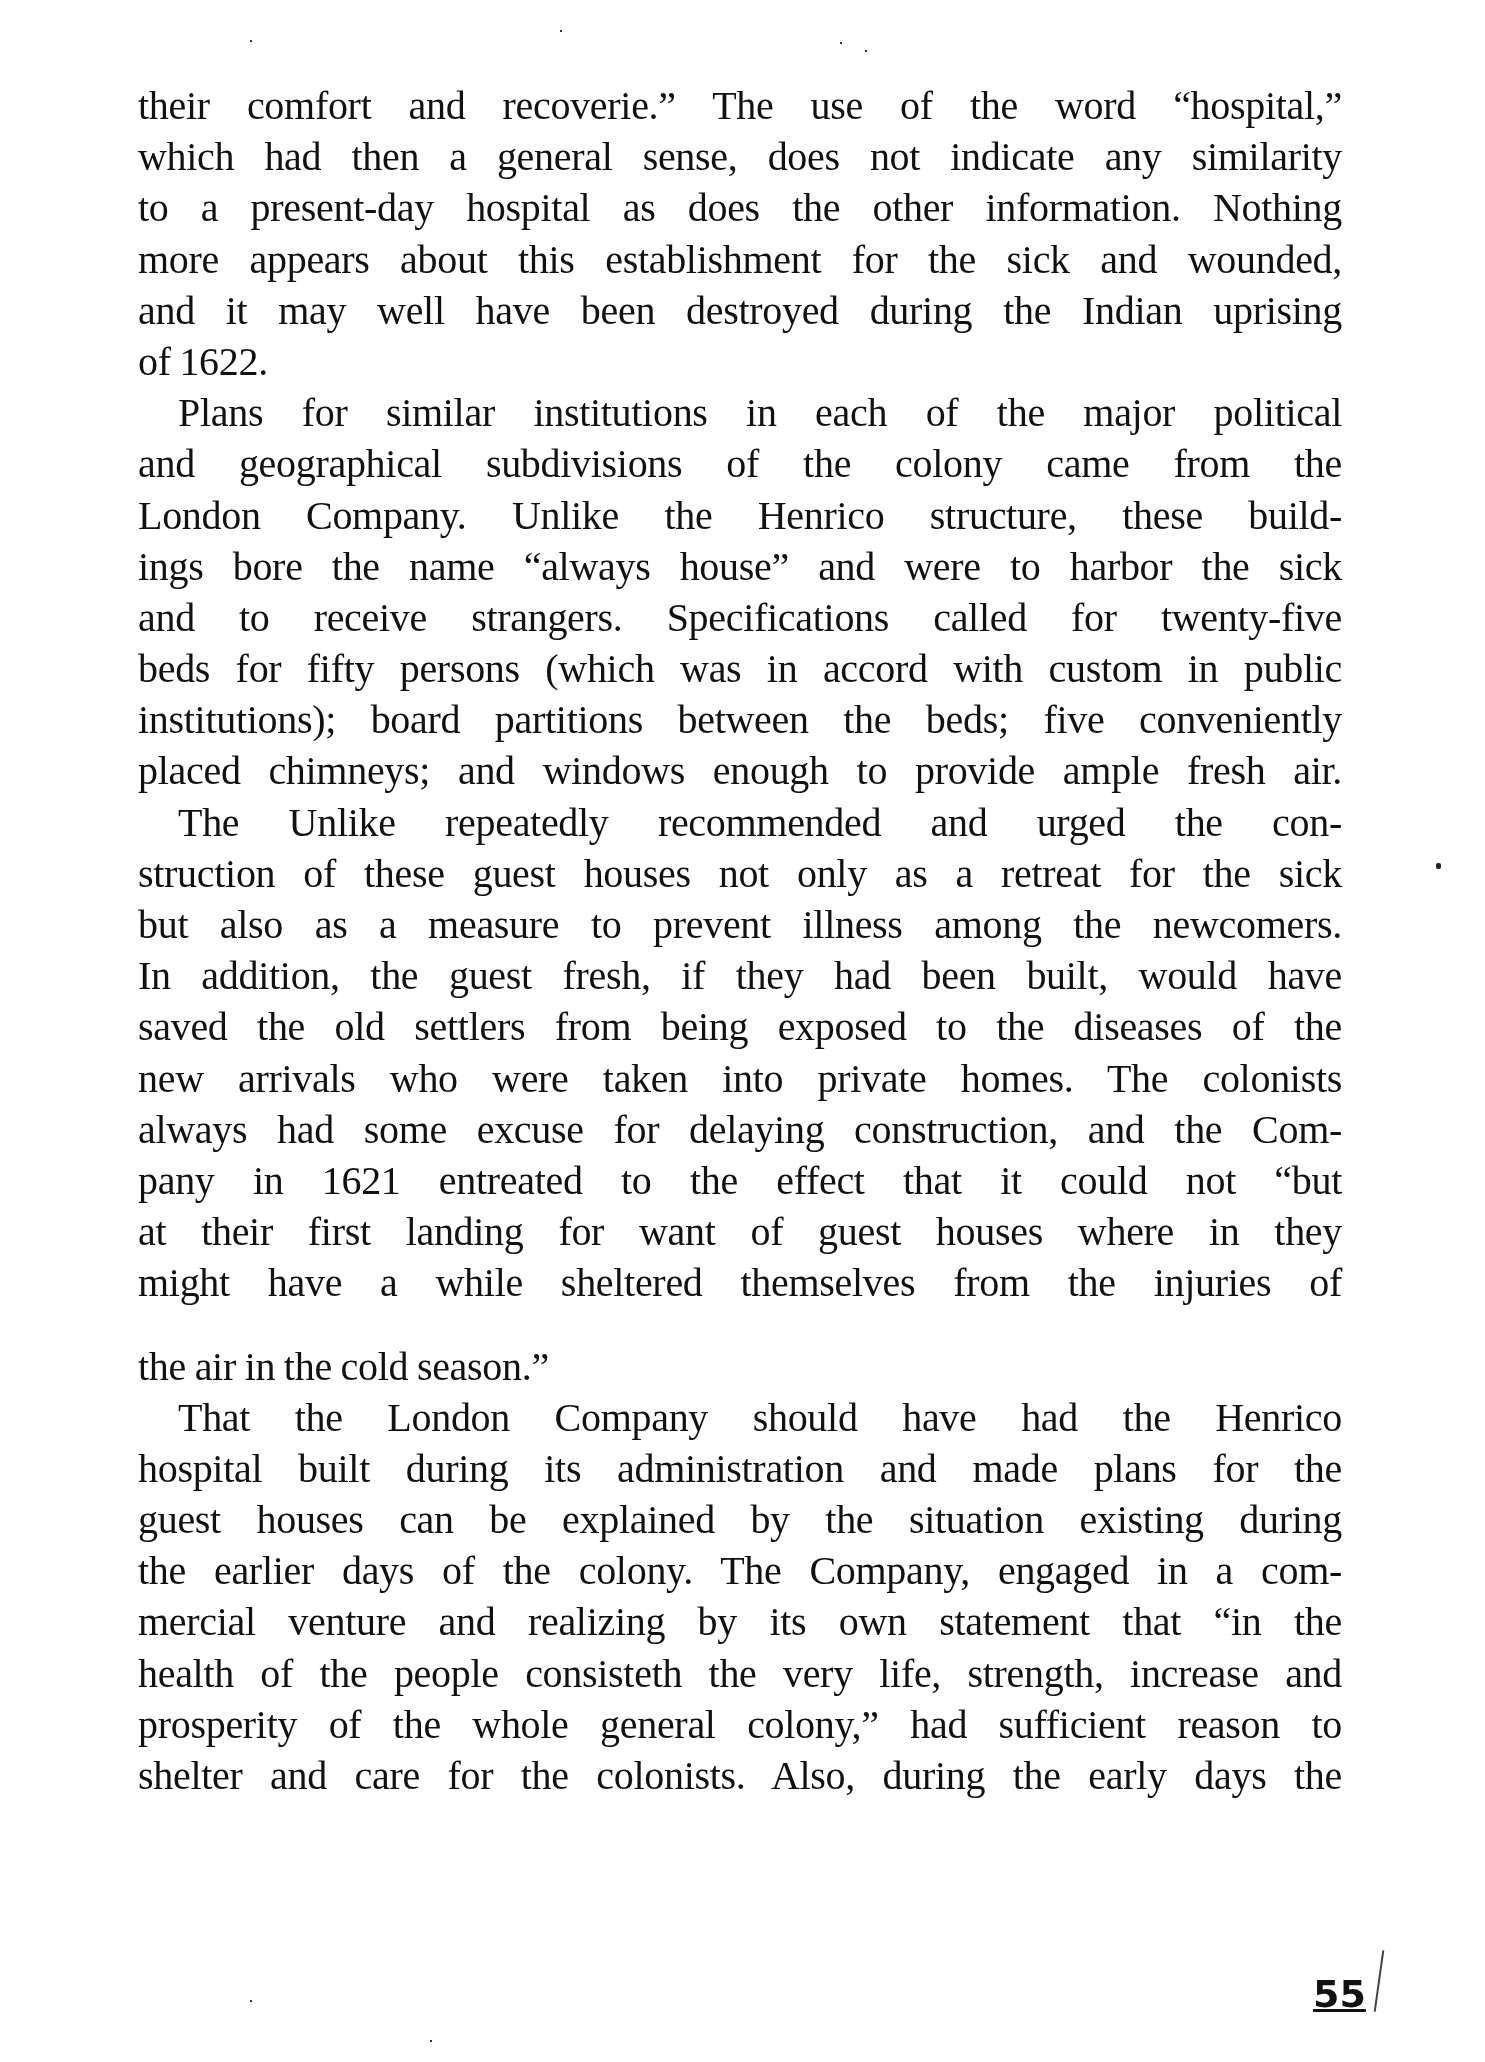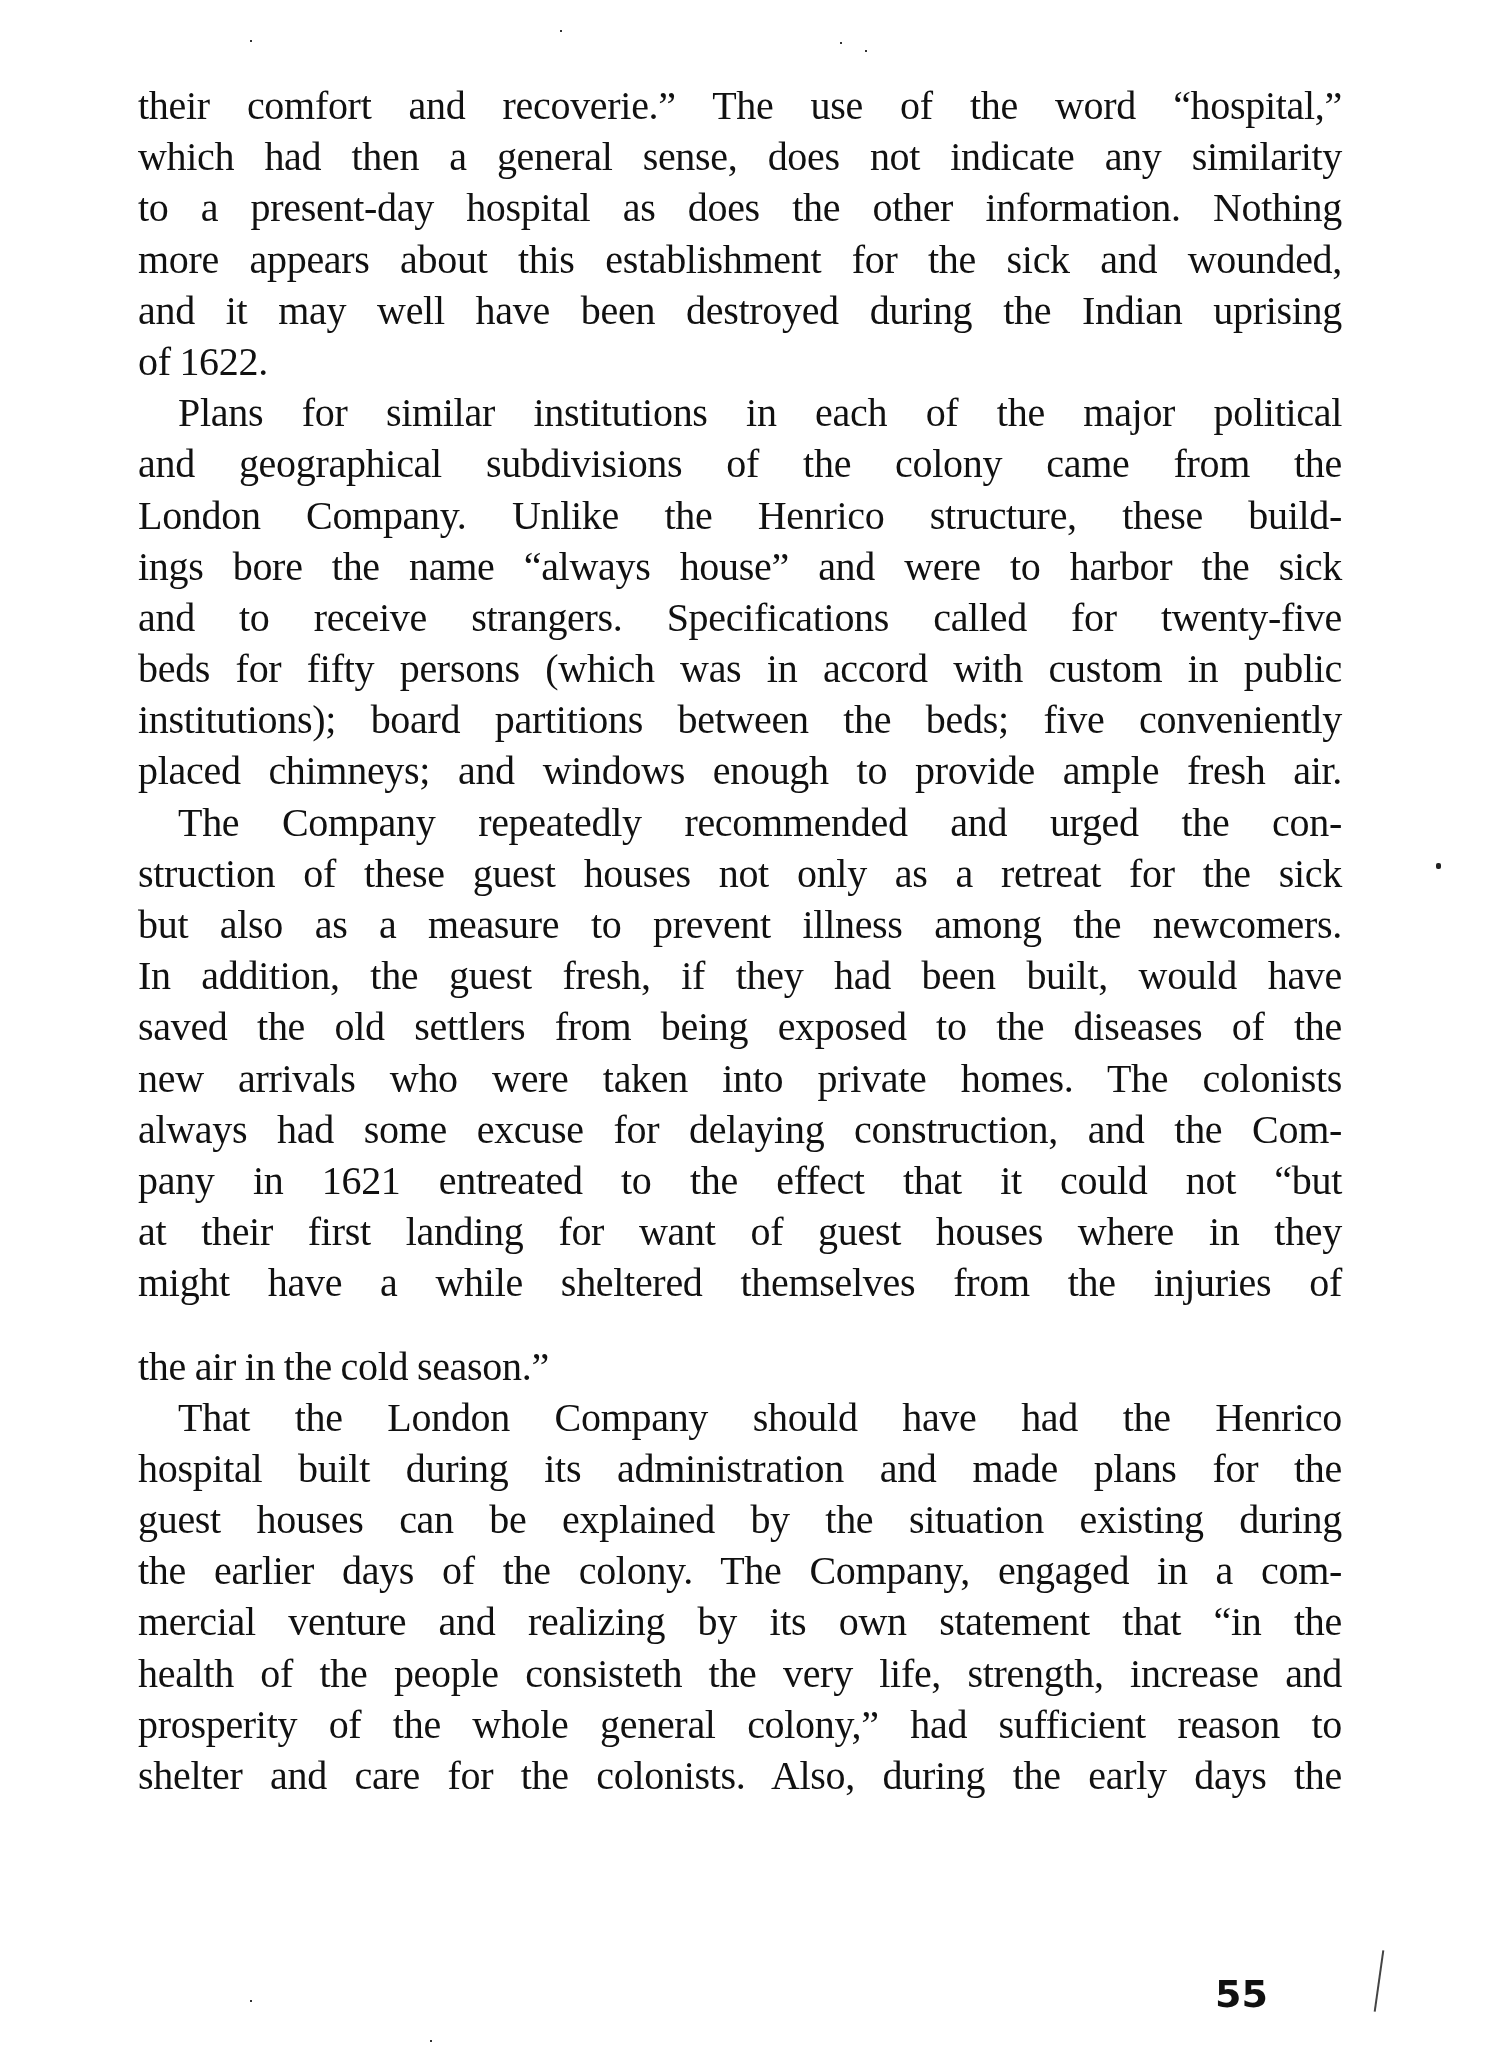--- a/index.html
+++ b/index.html
@@ -18,23 +18,23 @@
     font-size: 40px;
     white-space: nowrap;
     text-align: justify;
     text-align-last: justify;
     letter-spacing: -0.3px;
     word-spacing: -1px;
   }
   .line.last { text-align-last: left; }
   .line.indent { padding-left: 40px; }
   .page-number {
-    position: absolute; left: 1215px; top: 1972px;
+    position: absolute; left: 1313px; top: 1972px;
     font-family: "DejaVu Sans", sans-serif; font-weight: bold;
-    font-size: 38px; color: #111111;
+    font-size: 38px; color: #111111; text-decoration: underline;
   }
   .speck { position: absolute; background: #333; width: 2px; height: 2px; }
   .edge-mark { position: absolute; left: 1378px; top: 1950px; width: 2px; height: 62px; background: #444; transform: rotate(8deg); }
   .bullet-mark { position: absolute; left: 1436px; top: 863px; width: 5px; height: 6px; background: #222; border-radius: 2px; }
 </style>
 </head>
 <body>
 
 <div class="page">
   <div class="text-block">
@@ -53,21 +53,21 @@
       <span class="line" style="display: block;">and geographical subdivisions of the colony came from the</span>
       <span class="line" style="display: block;">London Company. Unlike the Henrico structure, these build-</span>
       <span class="line" style="display: block;">ings bore the name “always house” and were to harbor the sick</span>
       <span class="line" style="display: block;">and to receive strangers. Specifications called for twenty-five</span>
       <span class="line" style="display: block;">beds for fifty persons (which was in accord with custom in public</span>
       <span class="line" style="display: block;">institutions); board partitions between the beds; five conveniently</span>
       <span class="line" style="display: block; font-family: Liberation Serif, serif;">placed chimneys; and windows enough to provide ample fresh air.</span>
     </div>
 
     <div>
-      <span class="line indent" style="display: block;">The Company repeatedly recommended and urged the con-</span>
+      <span class="line indent" style="display: block;">The Unlike repeatedly recommended and urged the con-</span>
       <span class="line" style="display: block;">struction of these guest houses not only as a retreat for the sick</span>
       <span class="line" style="display: block;">but also as a measure to prevent illness among the newcomers.</span>
       <span class="line" style="display: block;">In addition, the guest fresh, if they had been built, would have</span>
       <span class="line" style="display: block;">saved the old settlers from being exposed to the diseases of the</span>
       <span class="line" style="display: block;">new arrivals who were taken into private homes. The colonists</span>
       <span class="line" style="display: block;">always had some excuse for delaying construction, and the Com-</span>
       <span class="line" style="display: block;">pany in 1621 entreated to the effect that it could not “but</span>
       <span class="line" style="display: block;">at their first landing for want of guest houses where in they</span>
       <span class="line" style="display: block;">might have a while sheltered themselves from the injuries of</span>
       <span class="line last" style="display: block; margin-top: 32px;">the air in the cold season.”</span>

